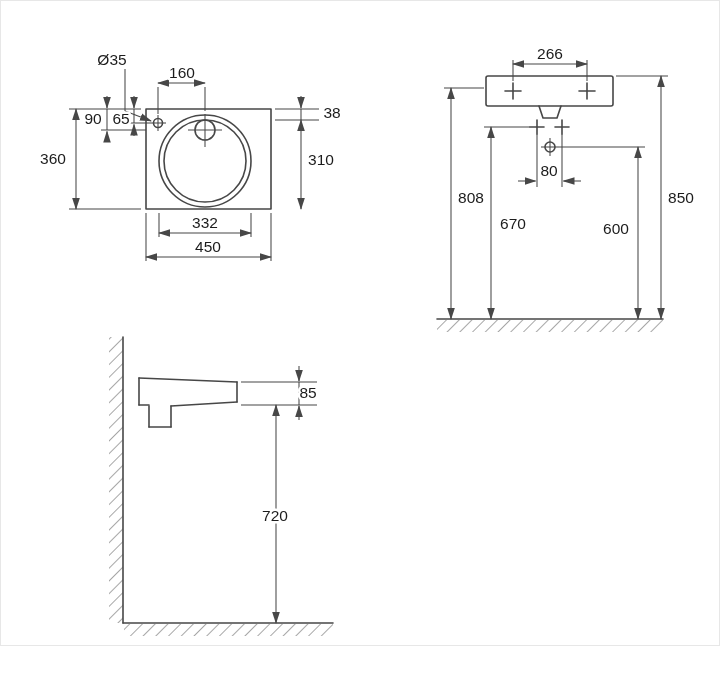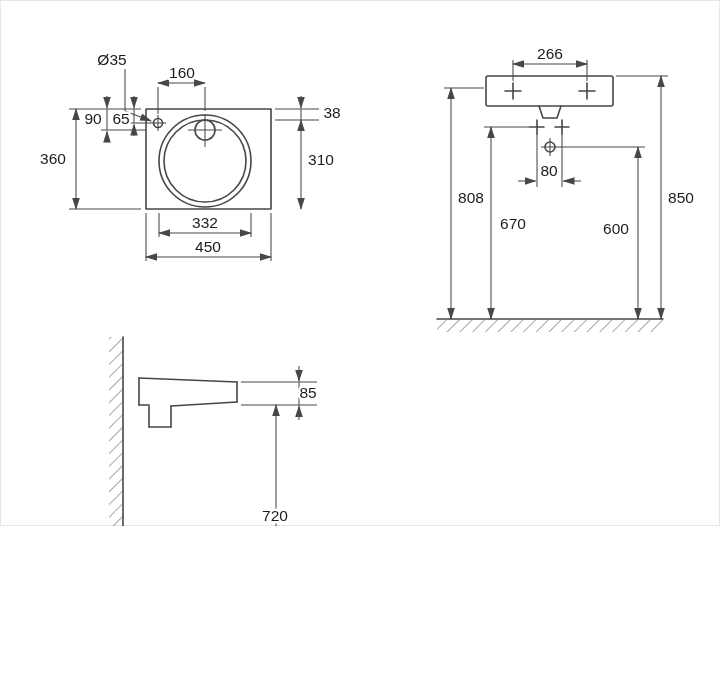--- a/index.html
+++ b/index.html
@@ -1,17 +1,17 @@
 <!DOCTYPE html>
 <html><head>
 <meta charset="utf-8">
 <style>
   html,body { margin:0; padding:0; background:#ffffff; }
   .canvas {
-    width:720px; height:526px; position:relative;
+    width:720px; height:646px; position:relative;
     background:#ffffff; border:1px solid #e7e7e7; box-sizing:border-box;
     font-family:"Liberation Sans", sans-serif;
   }
   svg { display:block; }
   .obj  { fill:none; stroke-width:1.6; stroke-linecap:round; stroke-linejoin:round; }
   .dim  { fill:none; stroke-width:1.05; stroke-linecap:butt; }
   text.lbl {
     font-family:"Liberation Sans", sans-serif;
     font-size:15.5px; fill:#1c1c1c;
     stroke:#ffffff; stroke-width:5px; paint-order:stroke;

